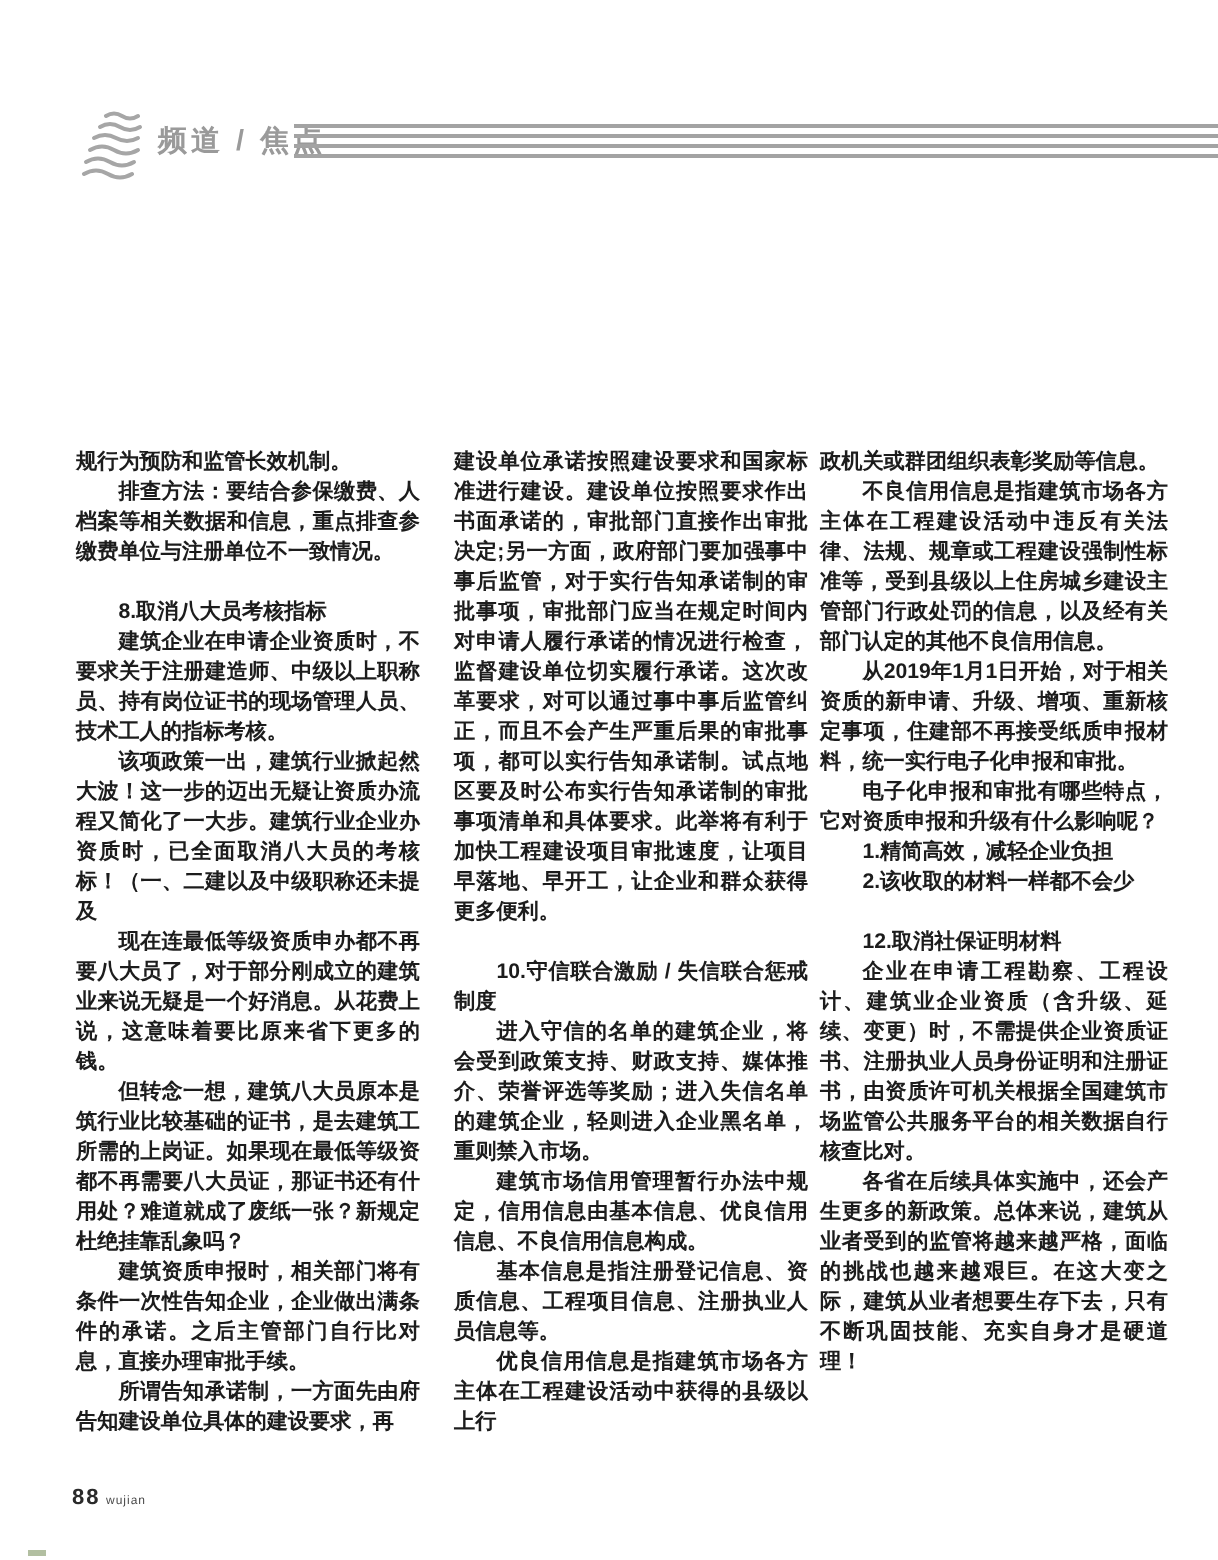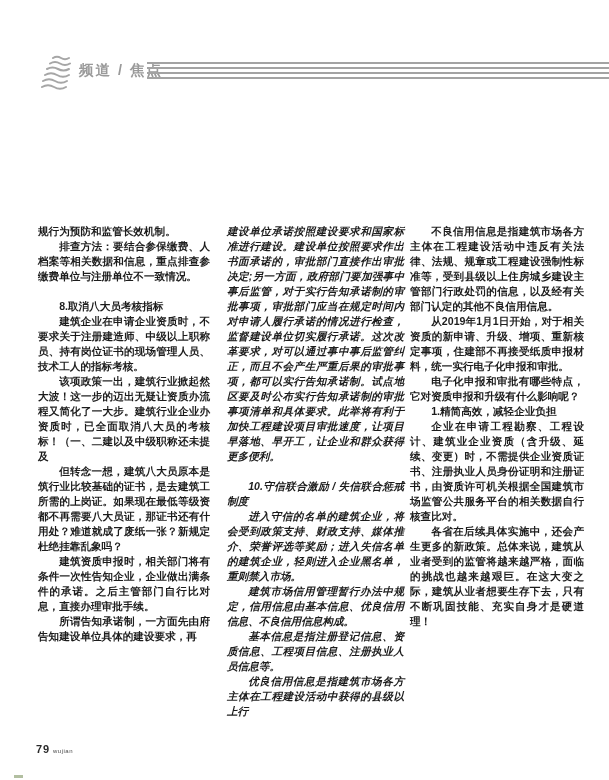--- a/index.html
+++ b/index.html
@@ -24,21 +24,21 @@
     background:repeating-linear-gradient(to bottom,#a3a3a3 0px,#a3a3a3 2px,transparent 2px,transparent 5px);
   }
   
   .col{
     position:absolute;top:224px;
     font-size:10.6px;line-height:15px;
     text-align:justify;text-justify:inter-ideograph;
     font-weight:600;
   }
   .col-1{left:38px;width:172px;}
-  .col-2{left:227px;width:177px;font-style:italic;}
+  .col-2{left:227px;width:177px;}
   .col-3{left:410px;width:174px;}
   .col p{margin:0;text-indent:2em;}
   .col p.flush{text-indent:0;}
   .col p.heading{font-weight:700;margin-top:15px;}
   
   .page-number{
     position:absolute;left:36px;top:743px;
     font-size:11px;font-weight:700;color:#2a2a2a;letter-spacing:1px;
   }
   .journal-mark{
@@ -69,40 +69,44 @@
     <div class="section-label">频道 / 焦点</div>
     <div class="rule-lines"></div>
   </div>
 
   <div class="col col-1">
     <p class="flush">规行为预防和监管长效机制。</p>
     <p>排查方法：要结合参保缴费、人档案等相关数据和信息，重点排查参缴费单位与注册单位不一致情况。</p>
     <p class="heading">8.取消八大员考核指标</p>
     <p>建筑企业在申请企业资质时，不要求关于注册建造师、中级以上职称员、持有岗位证书的现场管理人员、技术工人的指标考核。</p>
     <p>该项政策一出，建筑行业掀起然大波！这一步的迈出无疑让资质办流程又简化了一大步。建筑行业企业办资质时，已全面取消八大员的考核标！（一、二建以及中级职称还未提及</p>
+    <p>现在连最低等级资质申办都不再要八大员了，对于部分刚成立的建筑业来说无疑是一个好消息。从花费上说，这意味着要比原来省下更多的钱。</p>
     <p>但转念一想，建筑八大员原本是筑行业比较基础的证书，是去建筑工所需的上岗证。如果现在最低等级资都不再需要八大员证，那证书还有什用处？难道就成了废纸一张？新规定杜绝挂靠乱象吗？</p>
     <p>建筑资质申报时，相关部门将有条件一次性告知企业，企业做出满条件的承诺。之后主管部门自行比对息，直接办理审批手续。</p>
     <p>所谓告知承诺制，一方面先由府告知建设单位具体的建设要求，再</p>
   </div>
 
   <div class="col col-2">
     <p class="flush">建设单位承诺按照建设要求和国家标准进行建设。建设单位按照要求作出书面承诺的，审批部门直接作出审批决定;另一方面，政府部门要加强事中事后监管，对于实行告知承诺制的审批事项，审批部门应当在规定时间内对申请人履行承诺的情况进行检查，监督建设单位切实履行承诺。这次改革要求，对可以通过事中事后监管纠正，而且不会产生严重后果的审批事项，都可以实行告知承诺制。试点地区要及时公布实行告知承诺制的审批事项清单和具体要求。此举将有利于加快工程建设项目审批速度，让项目早落地、早开工，让企业和群众获得更多便利。</p>
     <p class="heading">10.守信联合激励 / 失信联合惩戒制度</p>
     <p>进入守信的名单的建筑企业，将会受到政策支持、财政支持、媒体推介、荣誉评选等奖励；进入失信名单的建筑企业，轻则进入企业黑名单，重则禁入市场。</p>
     <p>建筑市场信用管理暂行办法中规定，信用信息由基本信息、优良信用信息、不良信用信息构成。</p>
     <p>基本信息是指注册登记信息、资质信息、工程项目信息、注册执业人员信息等。</p>
     <p>优良信用信息是指建筑市场各方主体在工程建设活动中获得的县级以上行</p>
   </div>
 
   <div class="col col-3">
+    <p class="flush">政机关或群团组织表彰奖励等信息。</p>
     <p>不良信用信息是指建筑市场各方主体在工程建设活动中违反有关法律、法规、规章或工程建设强制性标准等，受到县级以上住房城乡建设主管部门行政处罚的信息，以及经有关部门认定的其他不良信用信息。</p>
     <p>从2019年1月1日开始，对于相关资质的新申请、升级、增项、重新核定事项，住建部不再接受纸质申报材料，统一实行电子化申报和审批。</p>
     <p>电子化申报和审批有哪些特点，它对资质申报和升级有什么影响呢？</p>
     <p>1.精简高效，减轻企业负担</p>
+    <p>2.该收取的材料一样都不会少</p>
+    <p class="heading">12.取消社保证明材料</p>
     <p>企业在申请工程勘察、工程设计、建筑业企业资质（含升级、延续、变更）时，不需提供企业资质证书、注册执业人员身份证明和注册证书，由资质许可机关根据全国建筑市场监管公共服务平台的相关数据自行核查比对。</p>
     <p>各省在后续具体实施中，还会产生更多的新政策。总体来说，建筑从业者受到的监管将越来越严格，面临的挑战也越来越艰巨。在这大变之际，建筑从业者想要生存下去，只有不断巩固技能、充实自身才是硬道理！</p>
   </div>
 
-  <div class="page-number">79</div>
+  <div class="page-number">88</div>
   <div class="journal-mark">wujian</div>
   <div class="corner-tick"></div>
 
 </div>
 
 </body></html>

